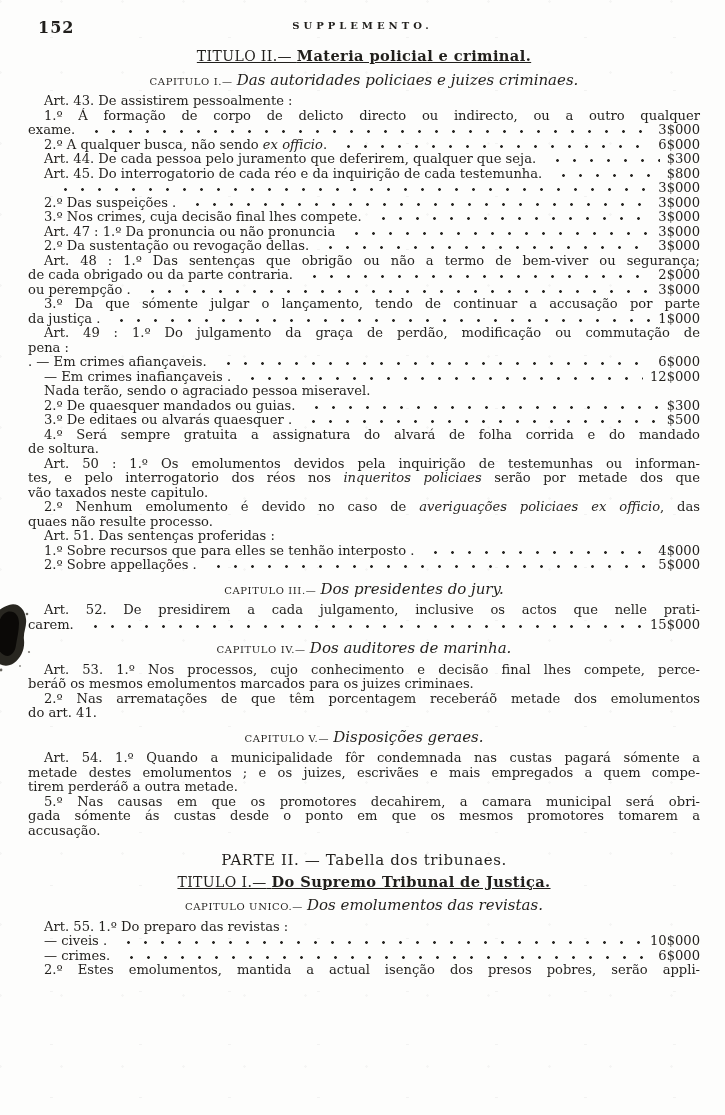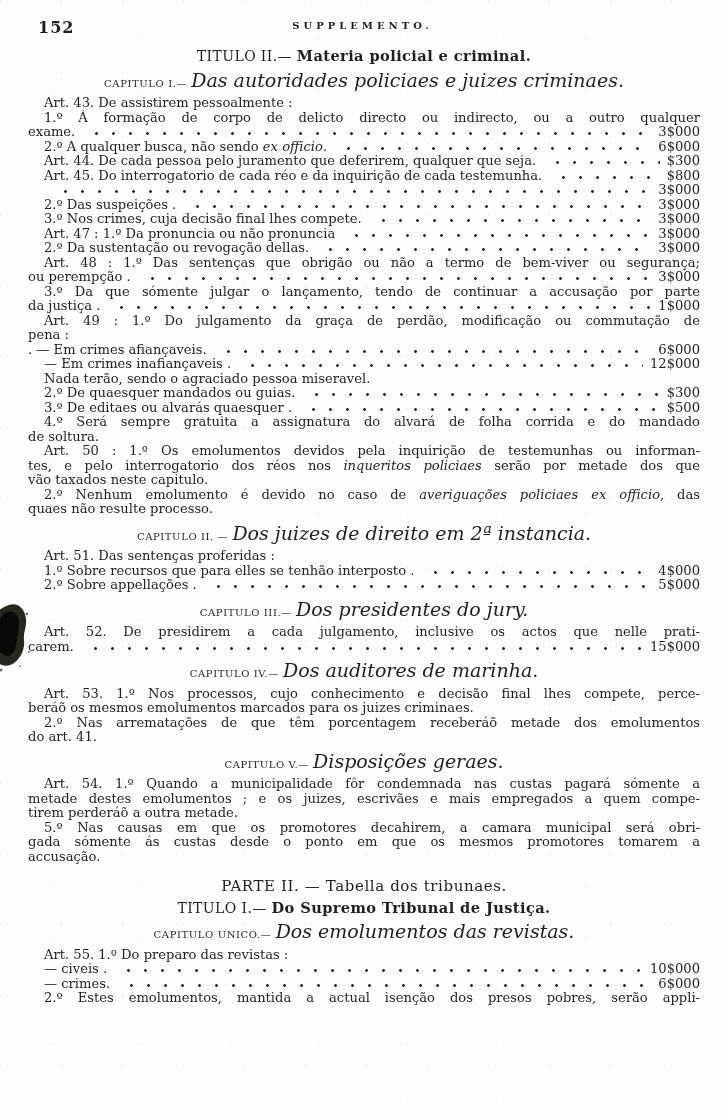--- a/index.html
+++ b/index.html
@@ -29,25 +29,25 @@
   .ind{padding-left:16px;}
   .fill{display:block;text-align:justify;text-align-last:justify;}
   .fill .txt{white-space:normal;}
   .leader{
     flex:1 1 auto;min-width:14px;margin:0 7px 0 9px;align-self:stretch;
     background-image:radial-gradient(circle,#2a2825 1.15px,transparent 1.6px);
     background-size:17px 5px;background-repeat:repeat-x;
     background-position:left 4px bottom 3.5px;
   }
   .amt{white-space:nowrap;}
-  .titulo2,.titulo1{text-align:center;font-size:14px;margin:7px 0 3px;letter-spacing:.4px;}
+  .titulo2,.titulo1{text-align:center;font-size:14px;margin:7px 0 3px;letter-spacing:.4px;text-decoration:underline;}
   .titulo2 .txt,.titulo1 .txt{font-weight:bold;font-size:14.6px;}
   .capitulo{text-align:center;margin:9px 0 5px;}
   .capitulo .lbl{font-size:10px;letter-spacing:.6px;}
-  .capitulo .txt{font-style:italic;font-size:19px;}
+  .capitulo .txt{font-style:italic;font-size:15px;}
   .parte{text-align:center;font-size:15px;margin:15px 0 4px;letter-spacing:.6px;}
   .blot{position:absolute;left:-13px;top:600px;width:48px;height:78px;}
 </style>
 </head>
 <body>
 
 <div class="page">
 
   <div class="header">
     <div class="pagenum">152</div>
@@ -100,20 +100,25 @@
         <span class="leader"></span>
         <span class="amt">3$000</span>
       </div>
       <div class="ln p ind">
         <span class="txt">2.º Da sustentação ou revogação dellas.</span>
         <span class="leader"></span>
         <span class="amt">3$000</span>
       </div>
       <div class="ln p ind fill"><span class="txt">Art. 48 : 1.º Das sentenças que obrigão ou não a termo de bem-viver ou segurança;</span></div>
       <div class="ln p">
+        <span class="txt">de cada obrigado ou da parte contraria.</span>
+        <span class="leader"></span>
+        <span class="amt">2$000</span>
+      </div>
+      <div class="ln p">
         <span class="txt">ou perempção .</span>
         <span class="leader"></span>
         <span class="amt">3$000</span>
       </div>
       <div class="ln p ind fill"><span class="txt">3.º Da que sómente julgar o lançamento, tendo de continuar a accusação por parte</span></div>
       <div class="ln p">
         <span class="txt">da justiça .</span>
         <span class="leader"></span>
         <span class="amt">1$000</span>
       </div>
@@ -150,21 +155,20 @@
       </div>
       <div class="ln p ind fill"><span class="txt">Art. 50 : 1.º Os emolumentos devidos pela inquirição de testemunhas ou informan-</span></div>
       <div class="ln p fill"><span class="txt">tes, e pelo interrogatorio dos réos nos <i>inqueritos policiaes</i> serão por metade dos que</span></div>
       <div class="ln p">
         <span class="txt">vão taxados neste capitulo.</span>
       </div>
       <div class="ln p ind fill"><span class="txt">2.º Nenhum emolumento é devido no caso de <i>averiguações policiaes ex officio</i>, das</span></div>
       <div class="ln p">
         <span class="txt">quaes não resulte processo.</span>
       </div>
-      <div class="ln capitulo"><span class="lbl">CAPITULO II. —</span> <span class="txt">Dos juizes de direito em 2ª instancia.</span></div>
       <div class="ln p ind">
         <span class="txt">Art. 51. Das sentenças proferidas :</span>
       </div>
       <div class="ln p ind">
         <span class="txt">1.º Sobre recursos que para elles se tenhão interposto .</span>
         <span class="leader"></span>
         <span class="amt">4$000</span>
       </div>
       <div class="ln p ind">
         <span class="txt">2.º Sobre appellações .</span>

